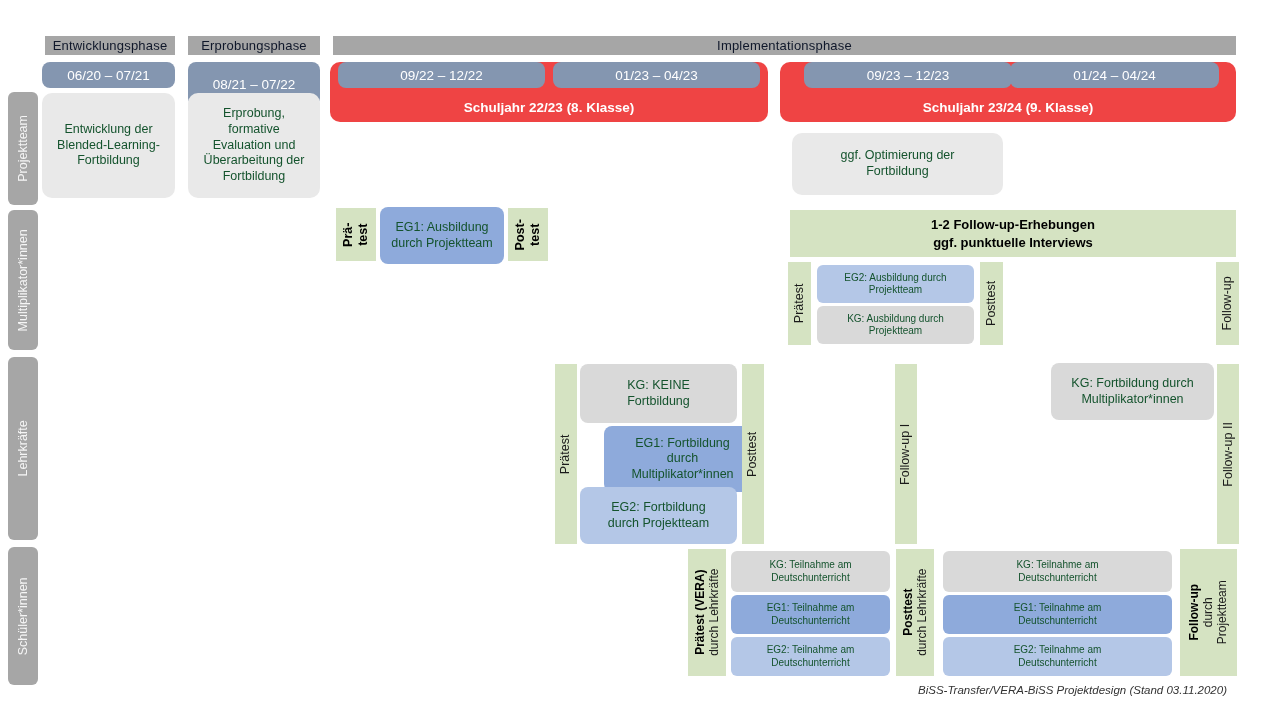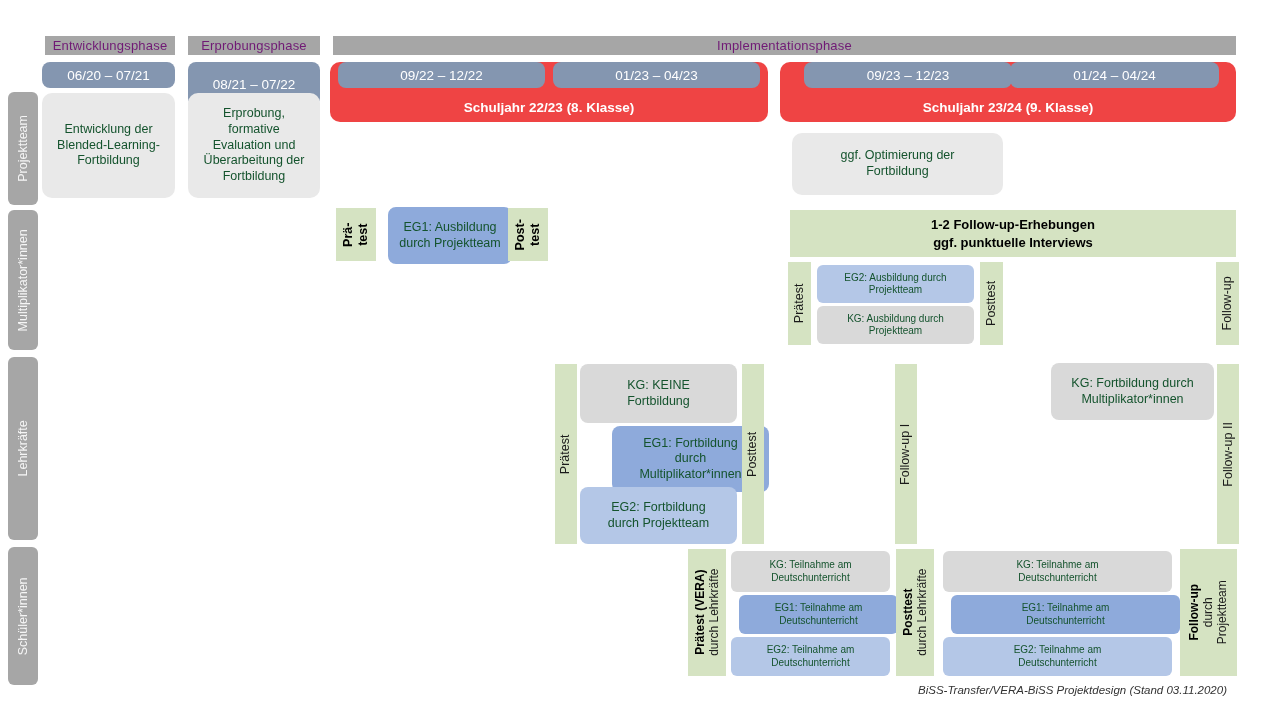--- a/index.html
+++ b/index.html
@@ -4,31 +4,31 @@
 <style>
   * { margin:0; padding:0; box-sizing:border-box; }
   html,body { background:#fff; }
   .canvas {
     position:relative; width:1280px; height:720px; background:#ffffff;
     font-family:"Liberation Sans","DejaVu Sans",sans-serif; color:#1a1a1a; overflow:hidden;
   }
   .abs { position:absolute; }
   .flexc { display:flex; align-items:center; justify-content:center; text-align:center; }
   
-  .phasebar { background:#a6a6a6; color:#701a75; font-size:13px; letter-spacing:.2px; }
+  .phasebar { background:#a6a6a6; color:#0f172a; font-size:13px; letter-spacing:.2px; }
   .pill { background:#8496b0; color:#ffffff; font-size:13.5px; border-radius:8px; }
   .syear { background:#ef4444; border-radius:10px; }
   .syear-label { color:#ffffff; font-weight:bold; font-size:13.5px; }
   
   .vlabel { background:#a6a6a6; border-radius:6px; color:#f5f5f5; font-size:13px; }
   
   .box { font-size:12.5px; line-height:1.25; color:#14532d; }
   .box-light { background:#e9e9e9; border-radius:10px; }
   .box-kg   { background:#d9d9d9; border-radius:8px; }
-  .box-eg1  { background:#8eaadb; border-radius:8px;margin-left:8px; }
+  .box-eg1  { background:#8eaadb; border-radius:8px; }
   .box-eg2  { background:#b4c7e7; border-radius:8px; }
   .r6 { border-radius:6px; }
   .fs12 { font-size:10px; }
   
   .strip { background:#d5e3c2; }
   .rot { transform:rotate(-90deg); white-space:nowrap; text-align:center; line-height:1.18; font-size:12.5px; }
   .rot .main { font-weight:bold; color:#000; }
   .rot .sub { font-weight:normal; color:#1a1a1a; }
   .green-head { background:#d5e3c2; font-weight:bold; font-size:13px; line-height:1.35; color:#000; }
   .caption { font-style:italic; font-size:11.5px; color:#333; }

